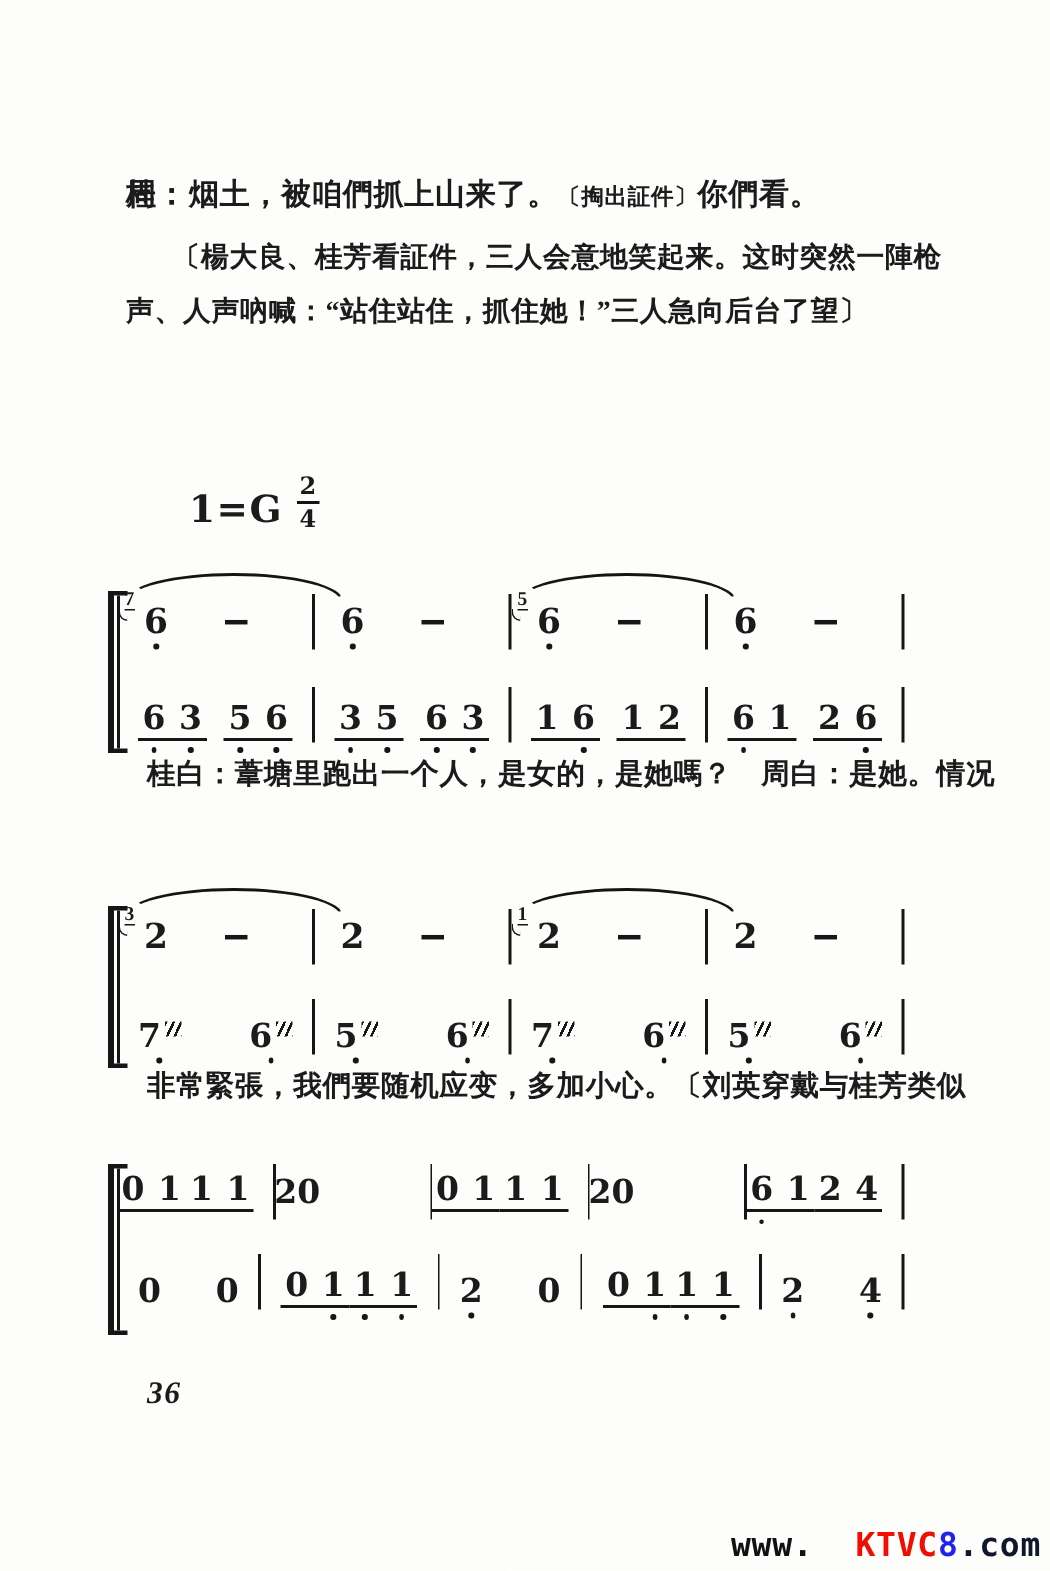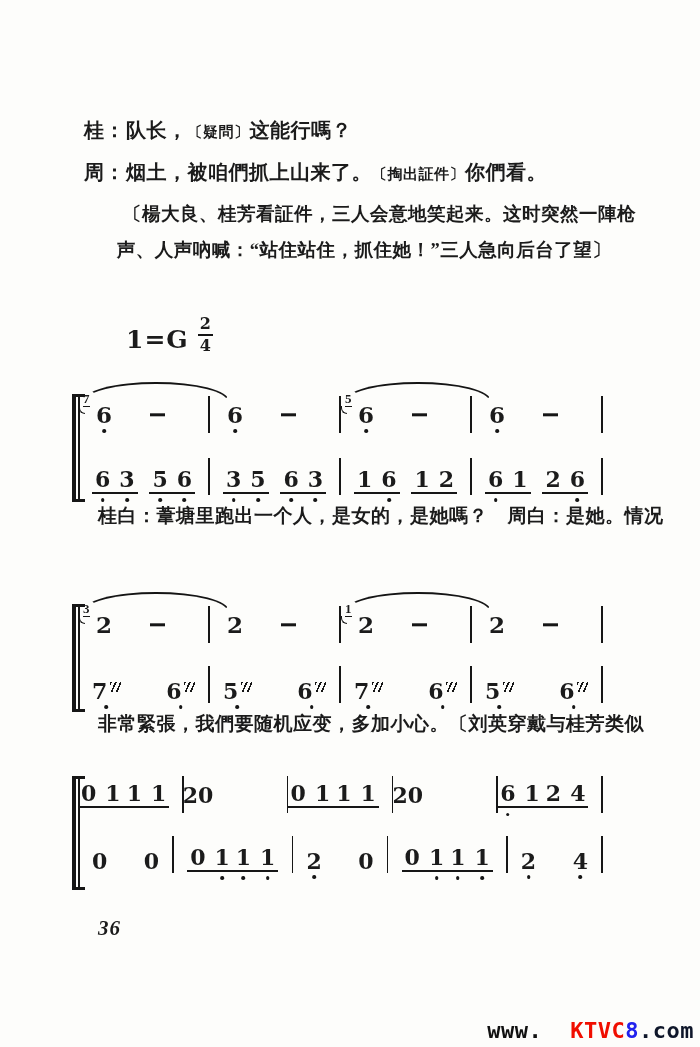--- a/index.html
+++ b/index.html
@@ -6,21 +6,21 @@
   .page{position:relative;width:700px;height:1047px;background:#fdfdfb;overflow:hidden;
         font-family:"Liberation Serif","DejaVu Serif",serif;color:#1b1b1b;}
 
   
   .dialog{position:absolute;left:84px;top:110px;width:560px;}
   .dialog-line{position:relative;padding-left:42px;font-size:20px;font-weight:600;
                line-height:40px;letter-spacing:0.5px;white-space:nowrap;}
   .dialog-line .speaker{position:absolute;left:0;top:0;}
   .paren{font-size:15px;}
   .direction{margin:4px 0 0 0;font-size:18.5px;font-weight:600;line-height:32px;
-             letter-spacing:0.5px;white-space:nowrap;text-align:center;}
+             letter-spacing:0.5px;white-space:nowrap;}
   .direction.first{padding-left:31px;}
 
   
   .keysig{position:absolute;left:126px;top:316px;display:flex;align-items:flex-end;
           font-family:"DejaVu Serif",serif;font-weight:700;}
   .keysig .key{font-size:25px;letter-spacing:1px;}
   .frac{display:inline-flex;flex-direction:column;align-items:center;margin-left:9px;line-height:1;}
   .frac b{font-size:16px;}
   .frac .fline{width:15px;height:2.5px;background:#141414;margin:1.5px 0;}
 
@@ -78,21 +78,21 @@
            font-style:italic;letter-spacing:1px;}
   .watermark{position:absolute;right:6px;bottom:4px;font-family:"DejaVu Sans Mono",monospace;
              font-weight:700;font-size:22px;letter-spacing:0.5px;}
 </style>
 </head>
 <body>
 
 <div class="page">
 
   <div class="dialog" id="dialog">
-      <div class="dialog-line"><span class="speaker">桂：</span><span class="dtext">队长，<span class="paren">〔疑問〕</span>这能行嗎？</span></div>
+      <div class="dialog-line"><span class="speaker">桂：</span></div>
       <div class="dialog-line"><span class="speaker">周：</span></div>
       <div class="dialog-line"><span class="dtext">烟土，被咱們抓上山来了。<span class="paren">〔掏出証件〕</span>你們看。</span></div>
       <div class="direction first">〔楊大良、桂芳看証件，三人会意地笑起来。这时突然一陣枪</div>
       <div class="direction">声、人声吶喊：“站住站住，抓住她！”三人急向后台了望〕</div>
     </div>
 
   <div class="keysig">
     <span class="key">1=G</span>
     <span class="frac">
       <b>2</b>

